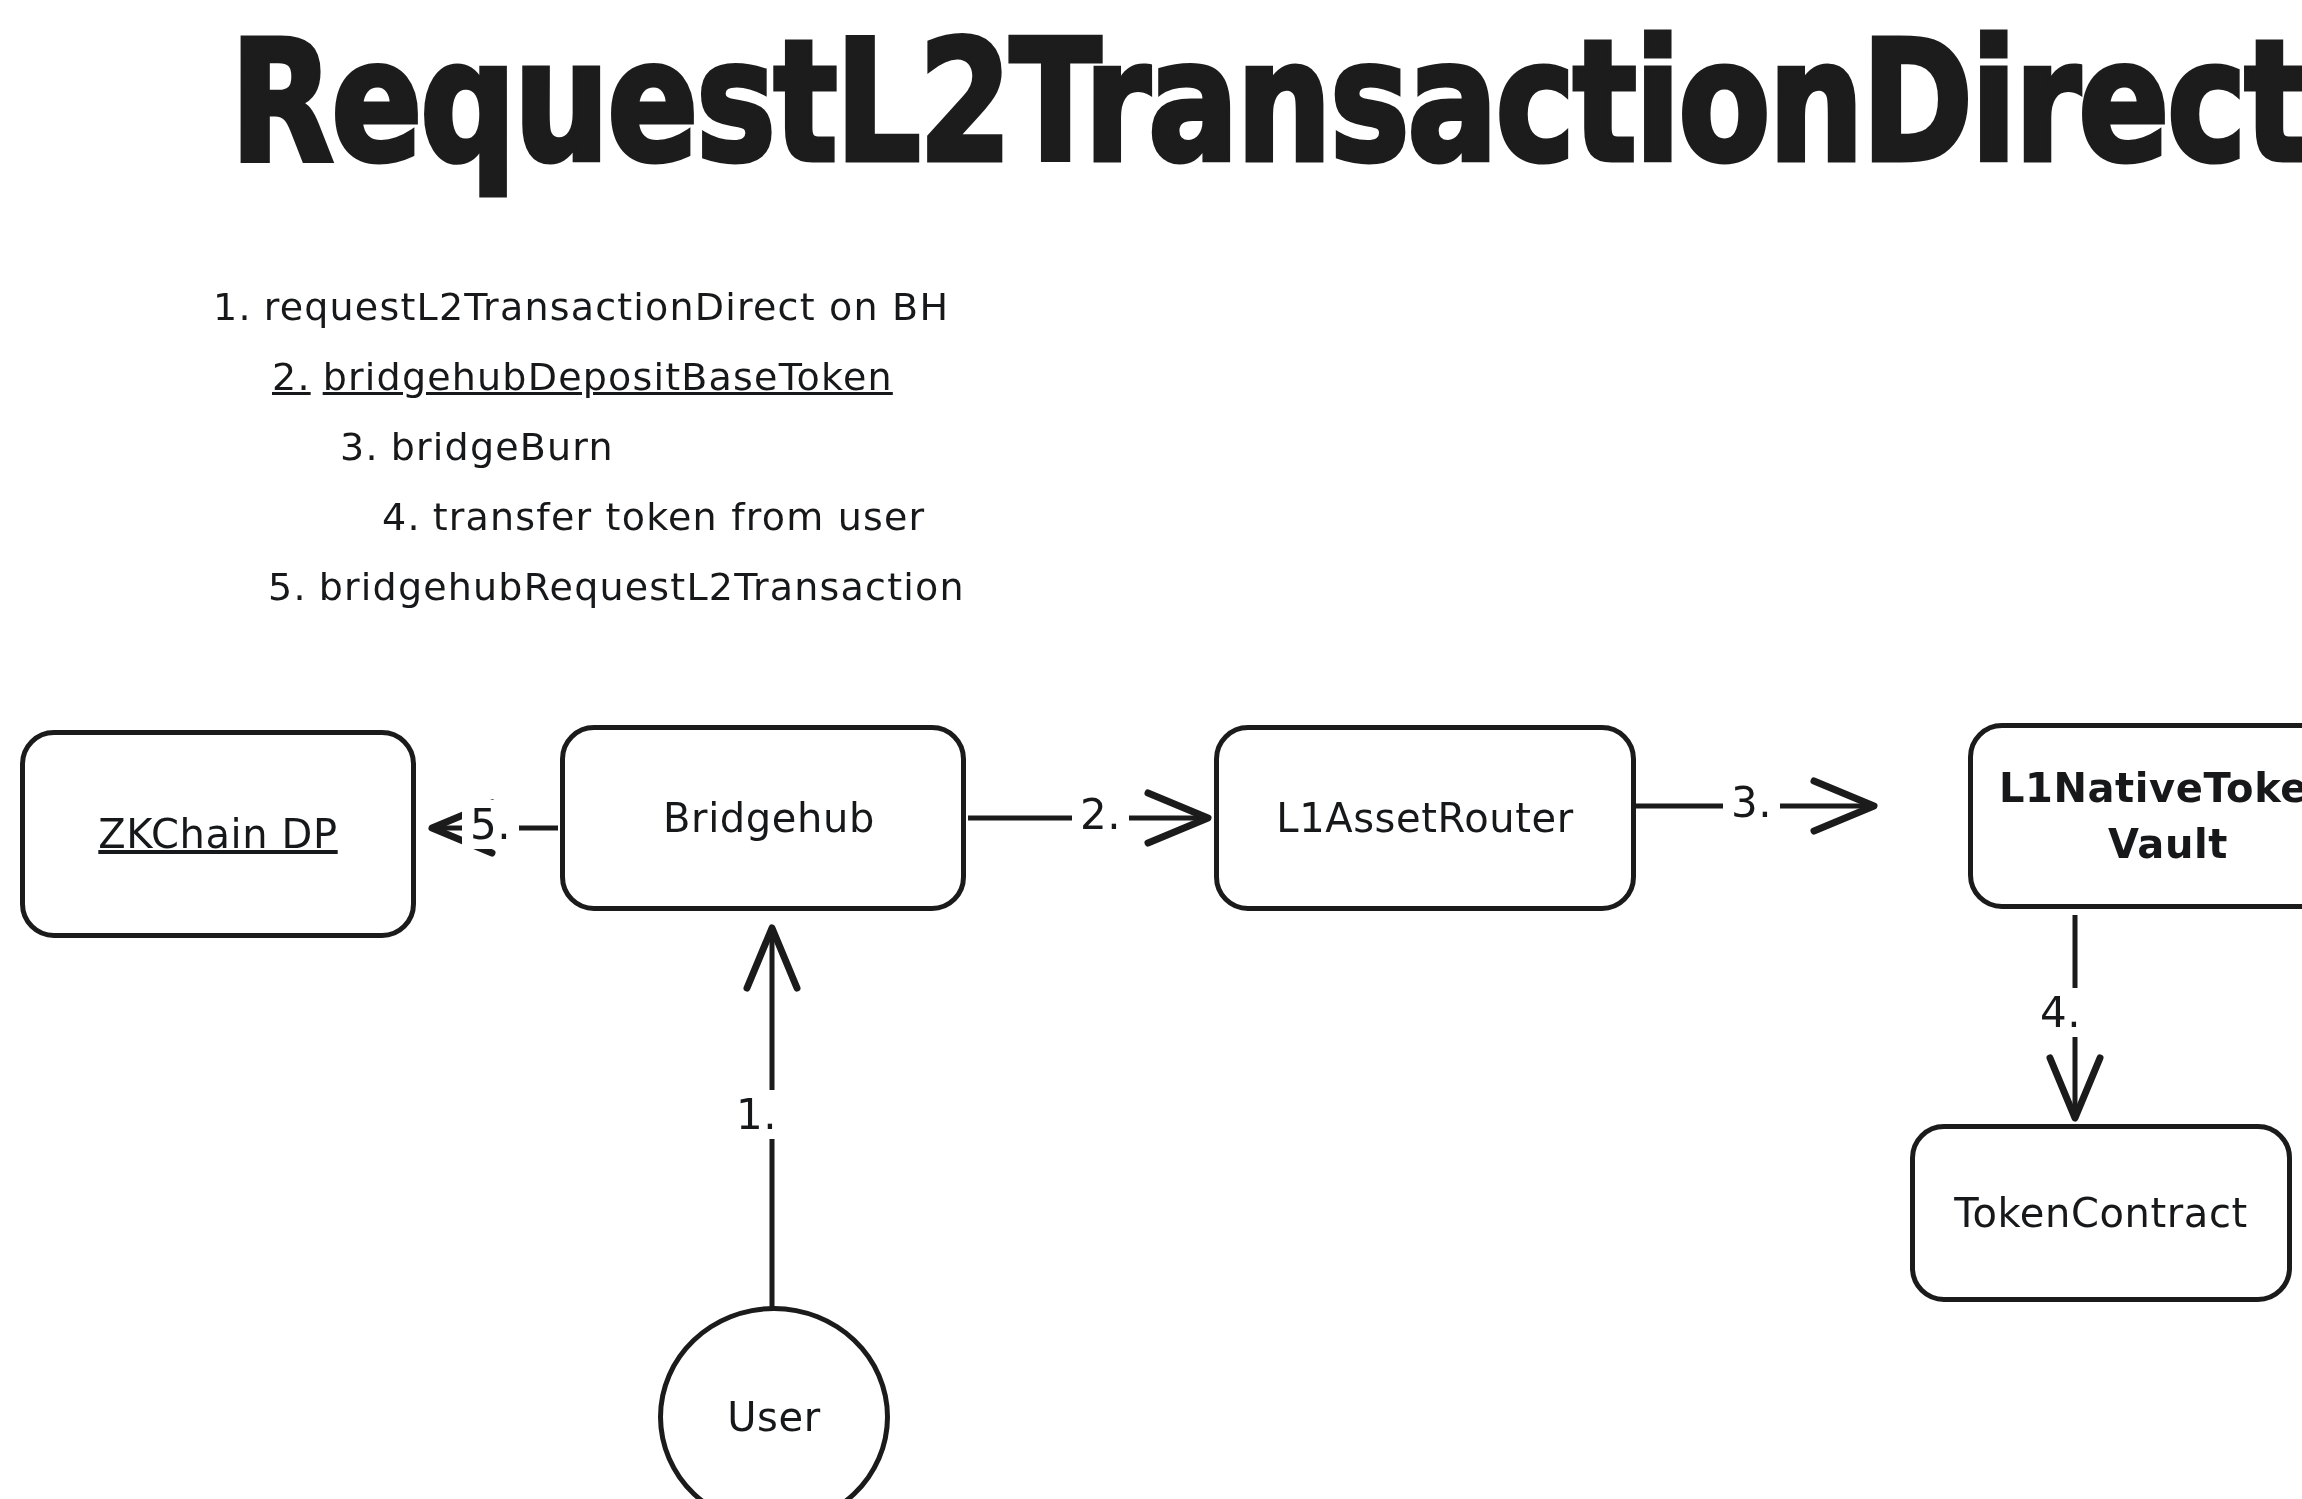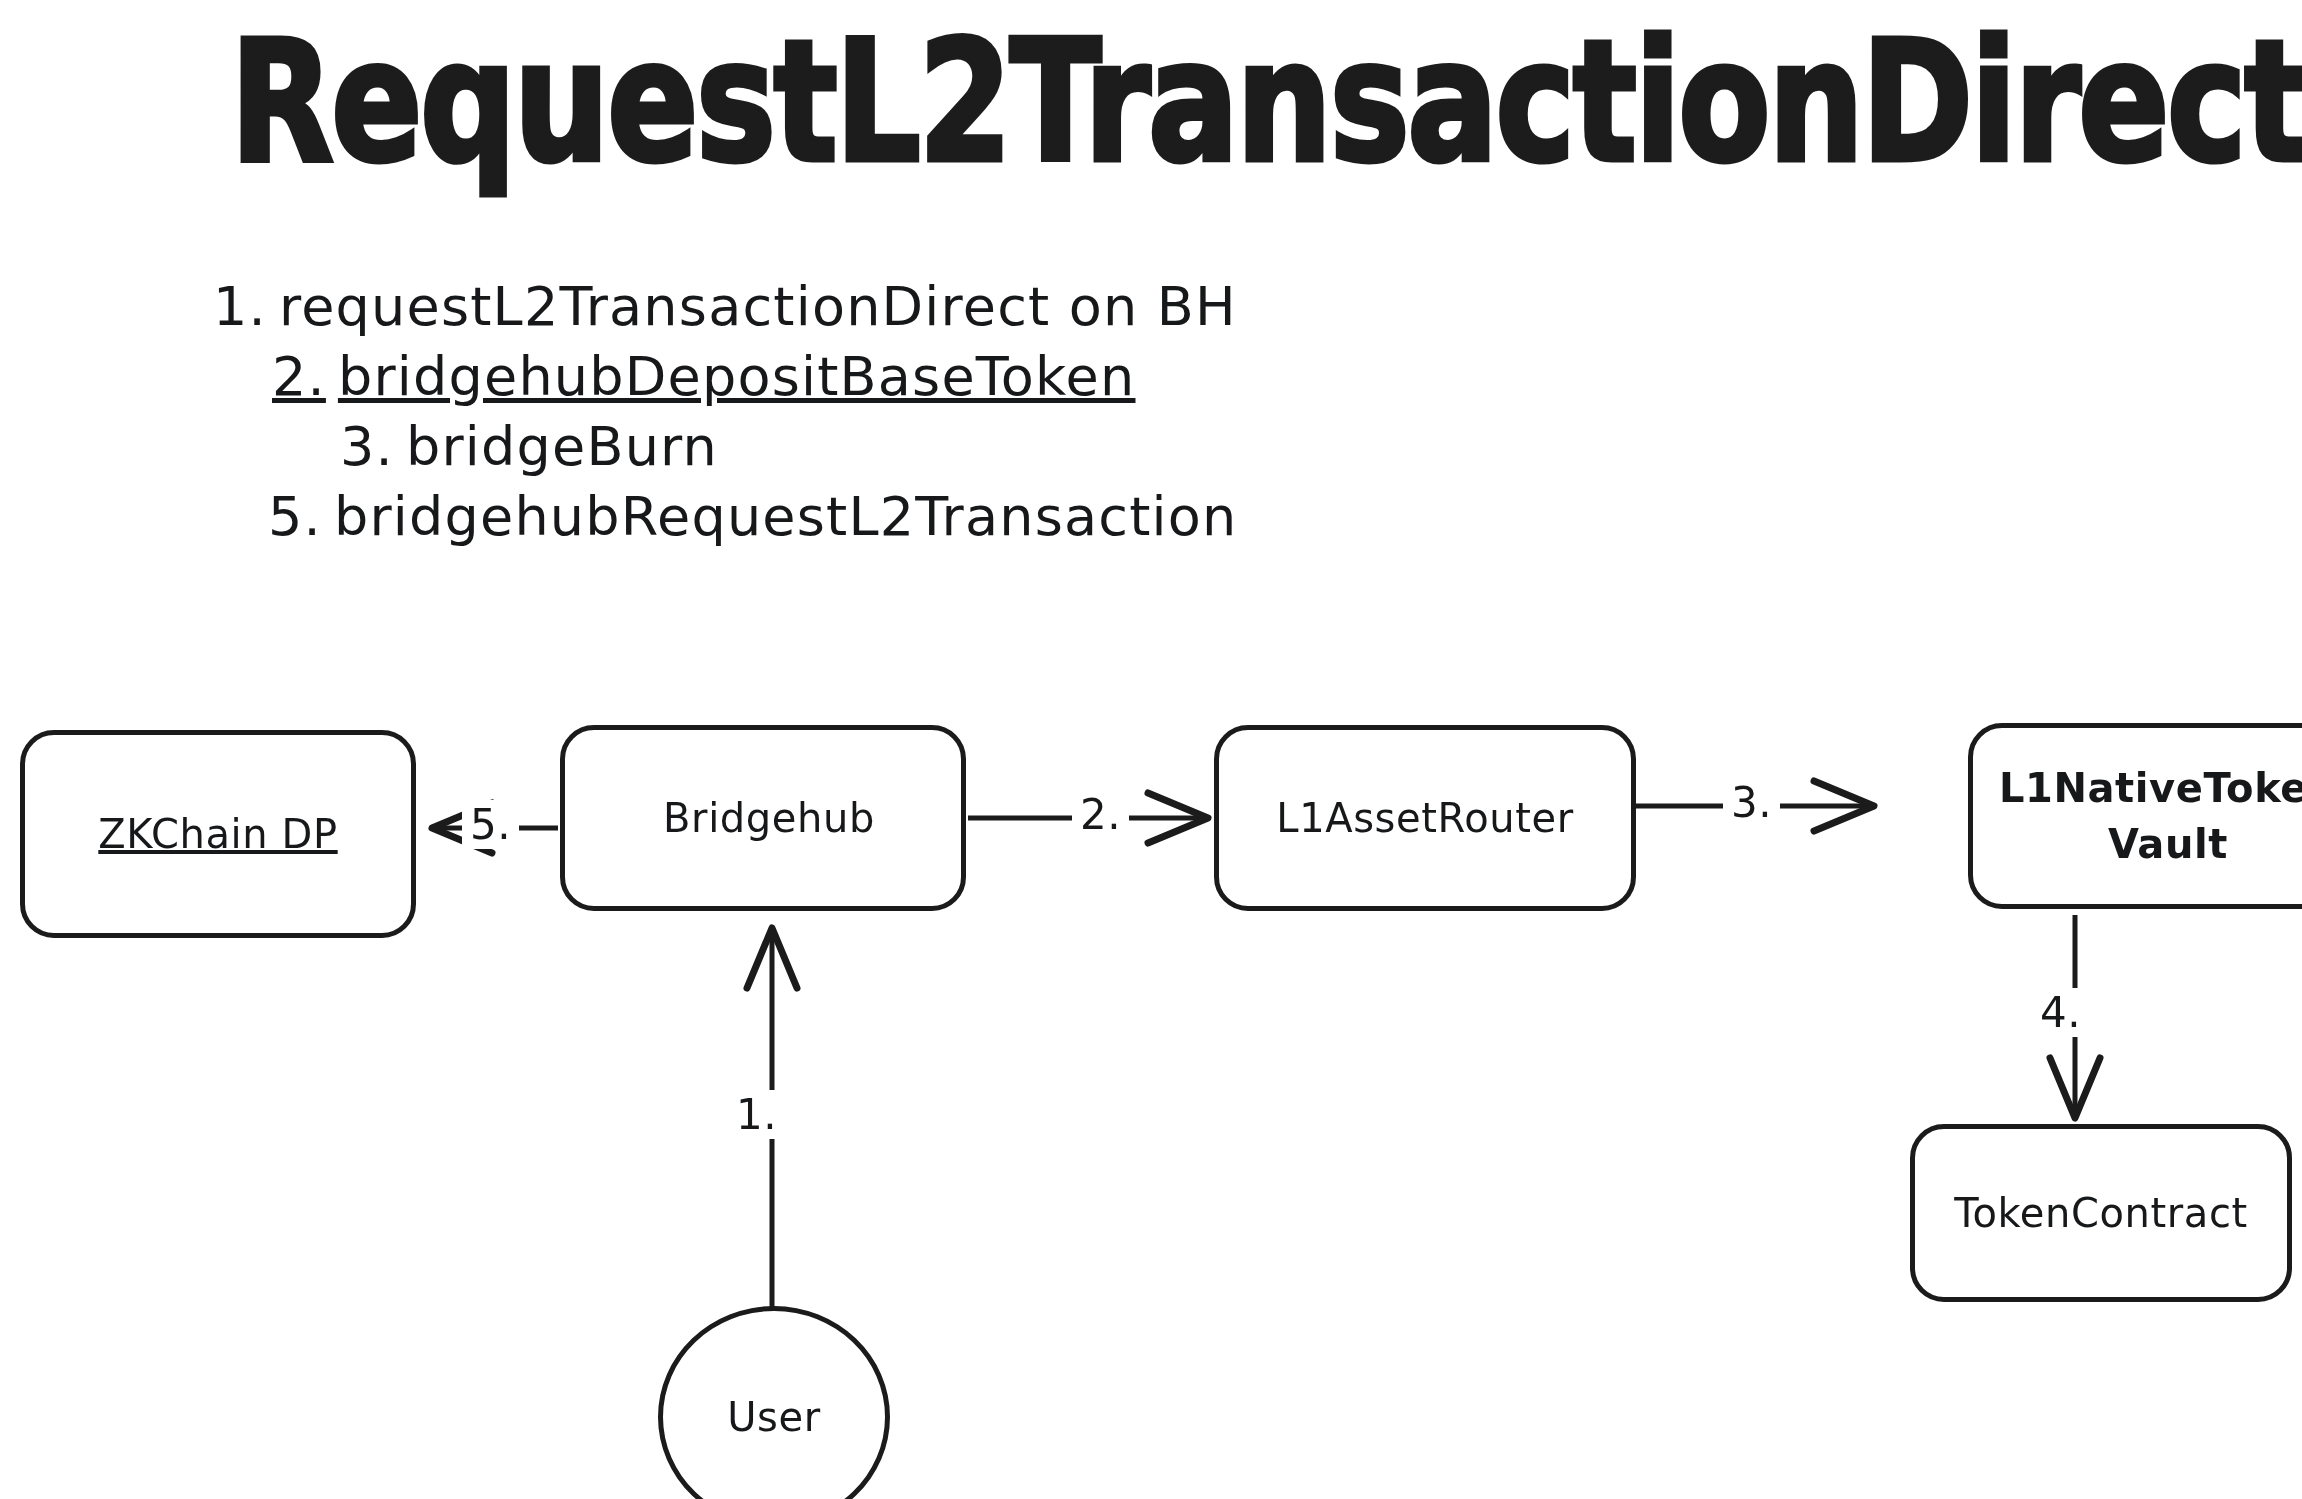--- a/index.html
+++ b/index.html
@@ -38,21 +38,21 @@
   
   #steps {
     position: absolute;
     left: 0;
     top: 272px;
     width: 1400px;
     font-family: "DejaVu Sans", sans-serif;
     color: #17181a;
   }
   .step {
-    font-size: 54px;
+    font-size: 38px;
     line-height: 70px;
     white-space: nowrap;
     letter-spacing: 1.2px;
     font-weight: 400;
   }
   .step .num { margin-right: 12px; }
   .s1 { padding-left: 213px; }
   .s2 { padding-left: 272px; text-decoration: underline; }
   .s3 { padding-left: 340px; }
   .s4 { padding-left: 382px; }
@@ -121,20 +121,23 @@
   <div id="steps">
     <div class="step s1">
       <span class="num">1.</span><span>requestL2TransactionDirect on BH</span>
     </div>
     <div class="step s2">
       <span class="num">2.</span><span>bridgehubDepositBaseToken</span>
     </div>
     <div class="step s3">
       <span class="num">3.</span><span>bridgeBurn</span>
     </div>
+    <div class="step s4">
+      <span class="num">4.</span><span>transfer token from user</span>
+    </div>
     <div class="step s5">
       <span class="num">5.</span><span>bridgehubRequestL2Transaction</span>
     </div>
   </div>
 
   <svg class="wires" viewBox="0 0 2302 1499">
     <defs>
       <marker id="ah" markerWidth="16" markerHeight="16" refX="13" refY="6" orient="auto" markerUnits="strokeWidth">
         <path d="M1,1 L13,6 L1,11" fill="none" stroke="#1b1b1b" stroke-width="1.4" stroke-linecap="round" stroke-linejoin="round"></path>
       </marker>

